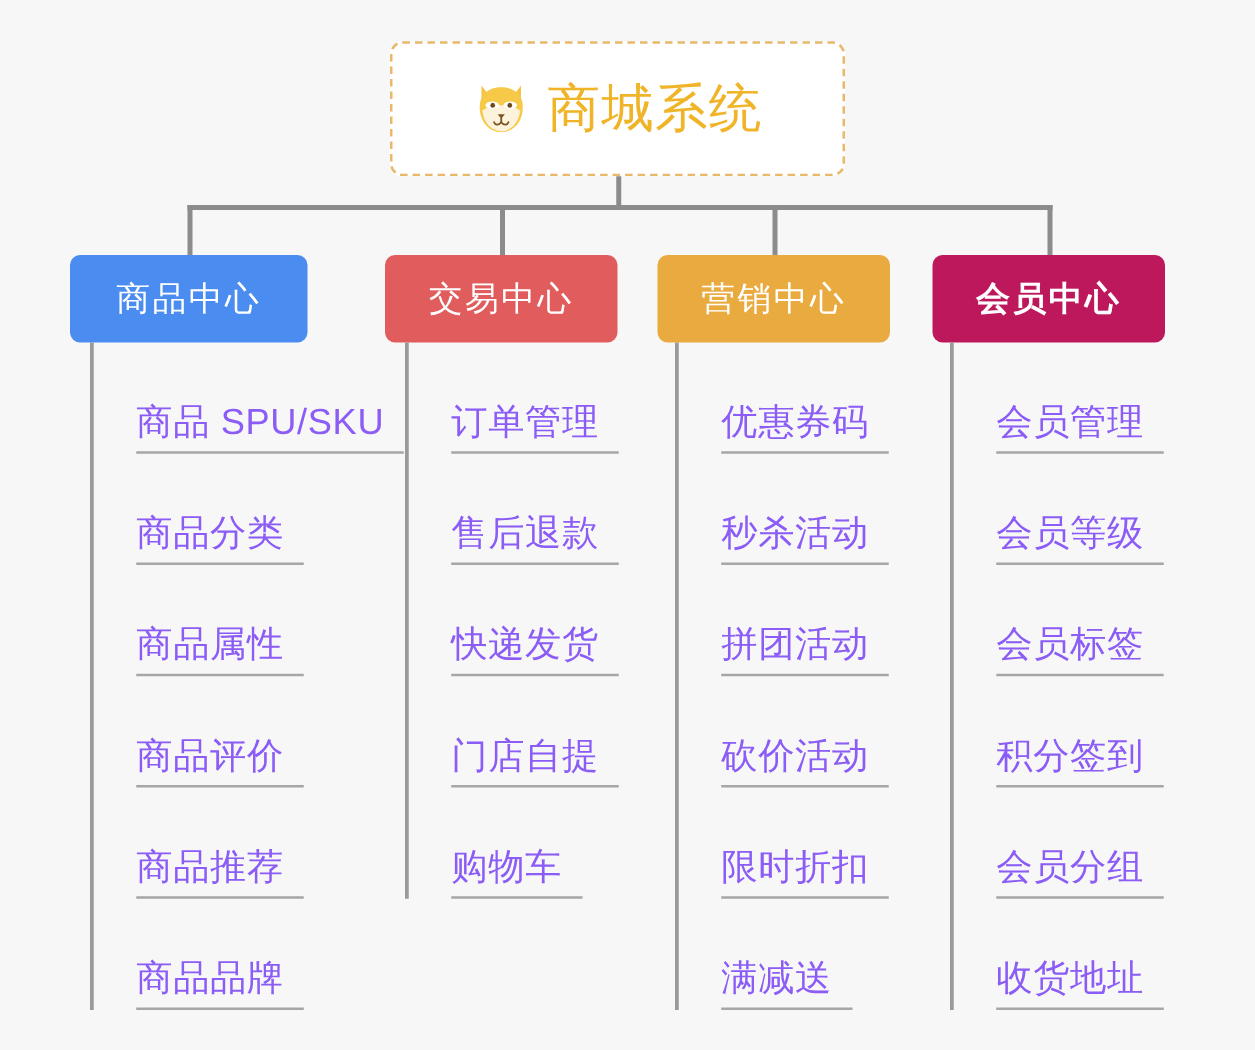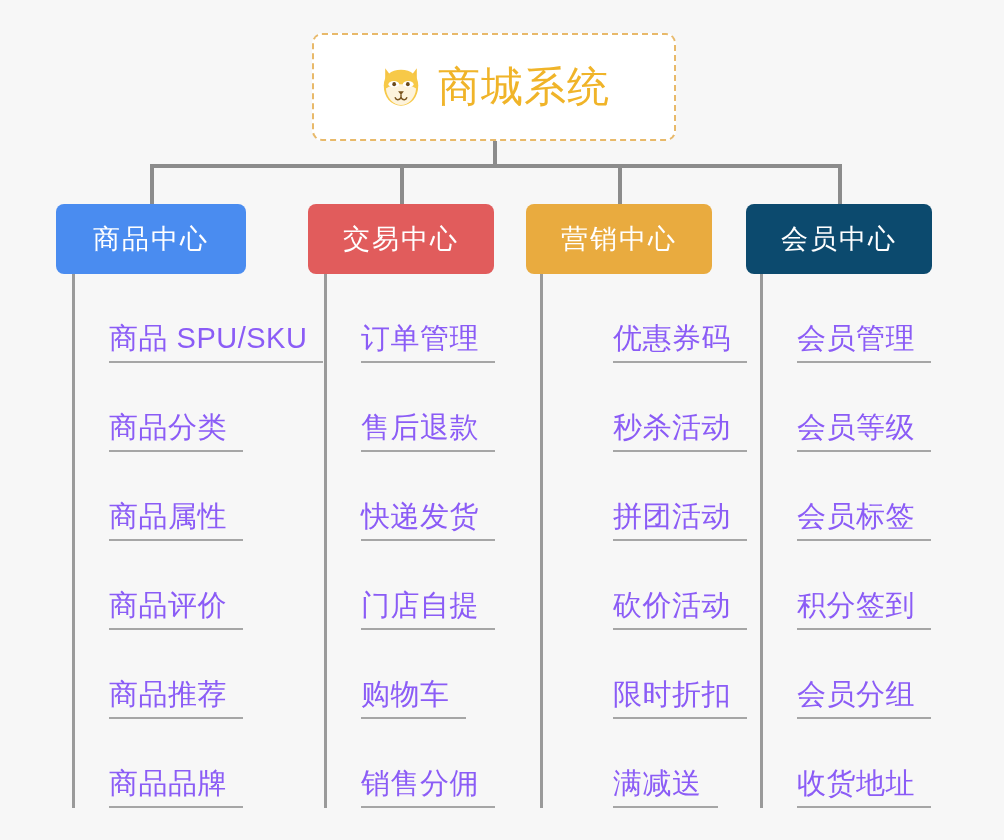--- a/index.html
+++ b/index.html
@@ -109,21 +109,21 @@
   }
 
   .leaf-list {
     position: relative;
     margin-left: 16px;
     padding-left: 0;
     border-left: 3px solid #9a9a9a;
   }
   .col-0 .leaf-list { margin-left: 16px; }
   .col-1 .leaf-list { }
-  .col-2 .leaf-list { margin-left: 14px; padding-left: 36px; }
+  .col-2 .leaf-list { margin-left: 14px; }
   .col-3 .leaf-list { margin-left: 14px; }
 
   .leaf {
     height: 89px;
     box-sizing: border-box;
     display: flex;
     align-items: flex-end;
     padding-left: 34px;
     padding-bottom: 0;
   }
@@ -205,23 +205,20 @@
           </div>
         <div class="leaf">
             <span class="leaf-label">快递发货</span>
           </div>
         <div class="leaf">
             <span class="leaf-label">门店自提</span>
           </div>
         <div class="leaf">
             <span class="leaf-label">购物车</span>
           </div>
-        <div class="leaf">
-            <span class="leaf-label">销售分佣</span>
-          </div>
       </div>
     </div>
 
     <div class="column col-2">
       <div class="cat-box" style="background: rgb(233, 171, 63);">营销中心</div>
       <div class="leaf-list">
         <div class="leaf">
             <span class="leaf-label">优惠券码</span>
           </div>
         <div class="leaf">
@@ -236,21 +233,21 @@
         <div class="leaf">
             <span class="leaf-label">限时折扣</span>
           </div>
         <div class="leaf">
             <span class="leaf-label">满减送</span>
           </div>
       </div>
     </div>
 
     <div class="column col-3">
-      <div class="cat-box" style="background: #0c4a6e;">会员中心</div>
+      <div class="cat-box" style="background: #be185d; font-weight: bold;">会员中心</div>
       <div class="leaf-list">
         <div class="leaf">
             <span class="leaf-label">会员管理</span>
           </div>
         <div class="leaf">
             <span class="leaf-label">会员等级</span>
           </div>
         <div class="leaf">
             <span class="leaf-label">会员标签</span>
           </div>

